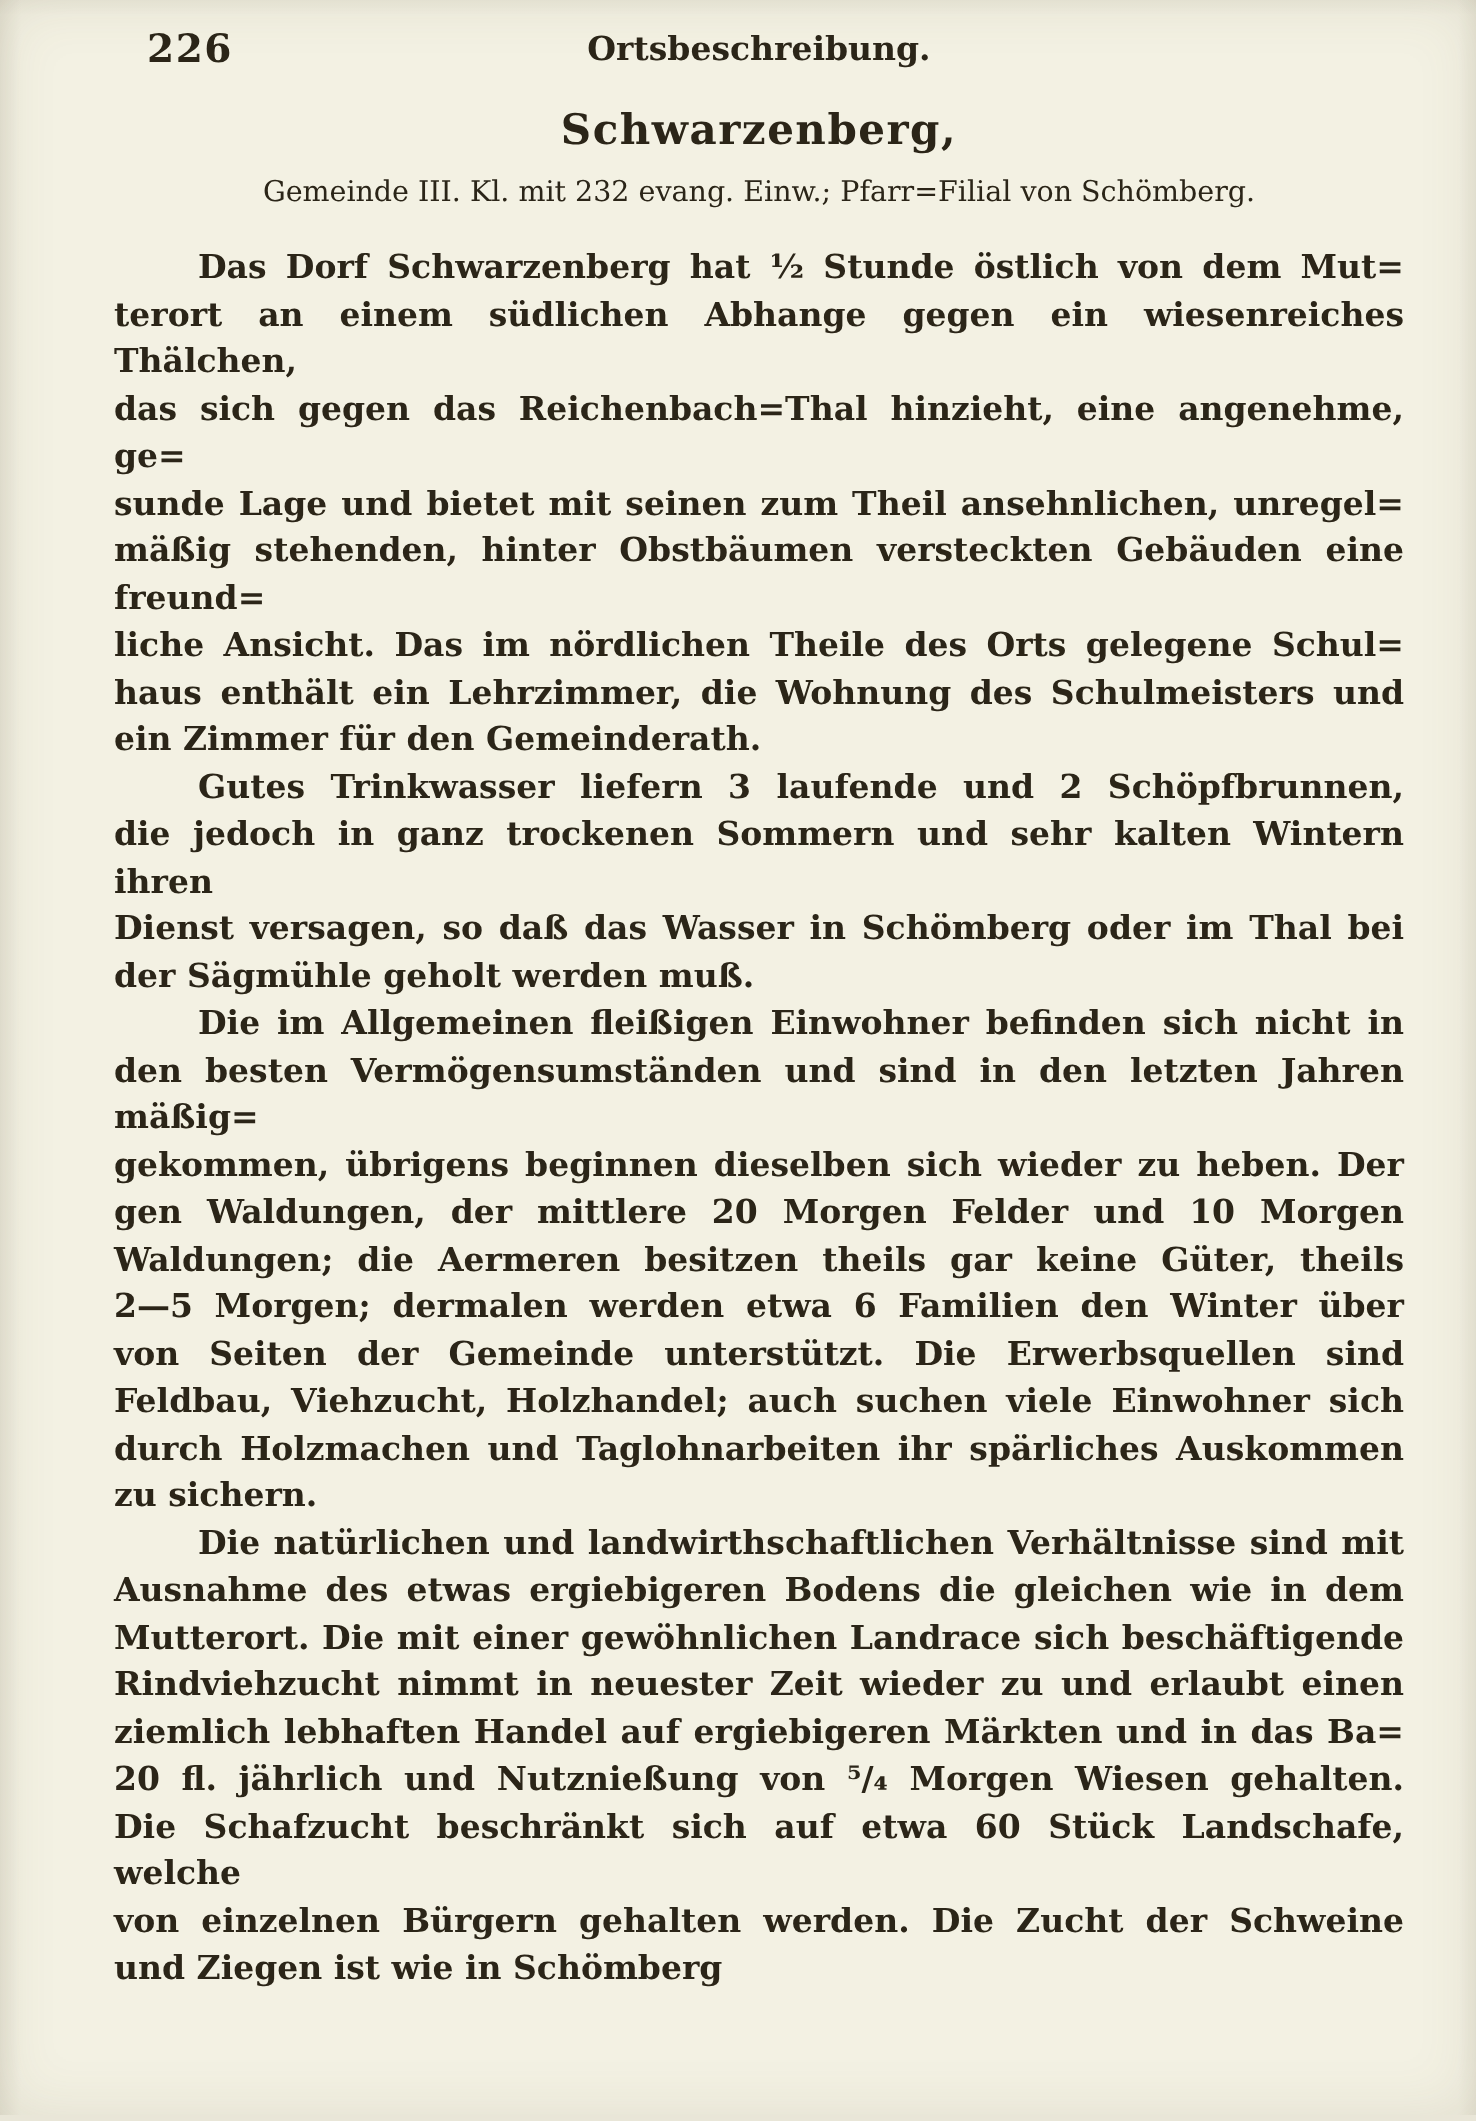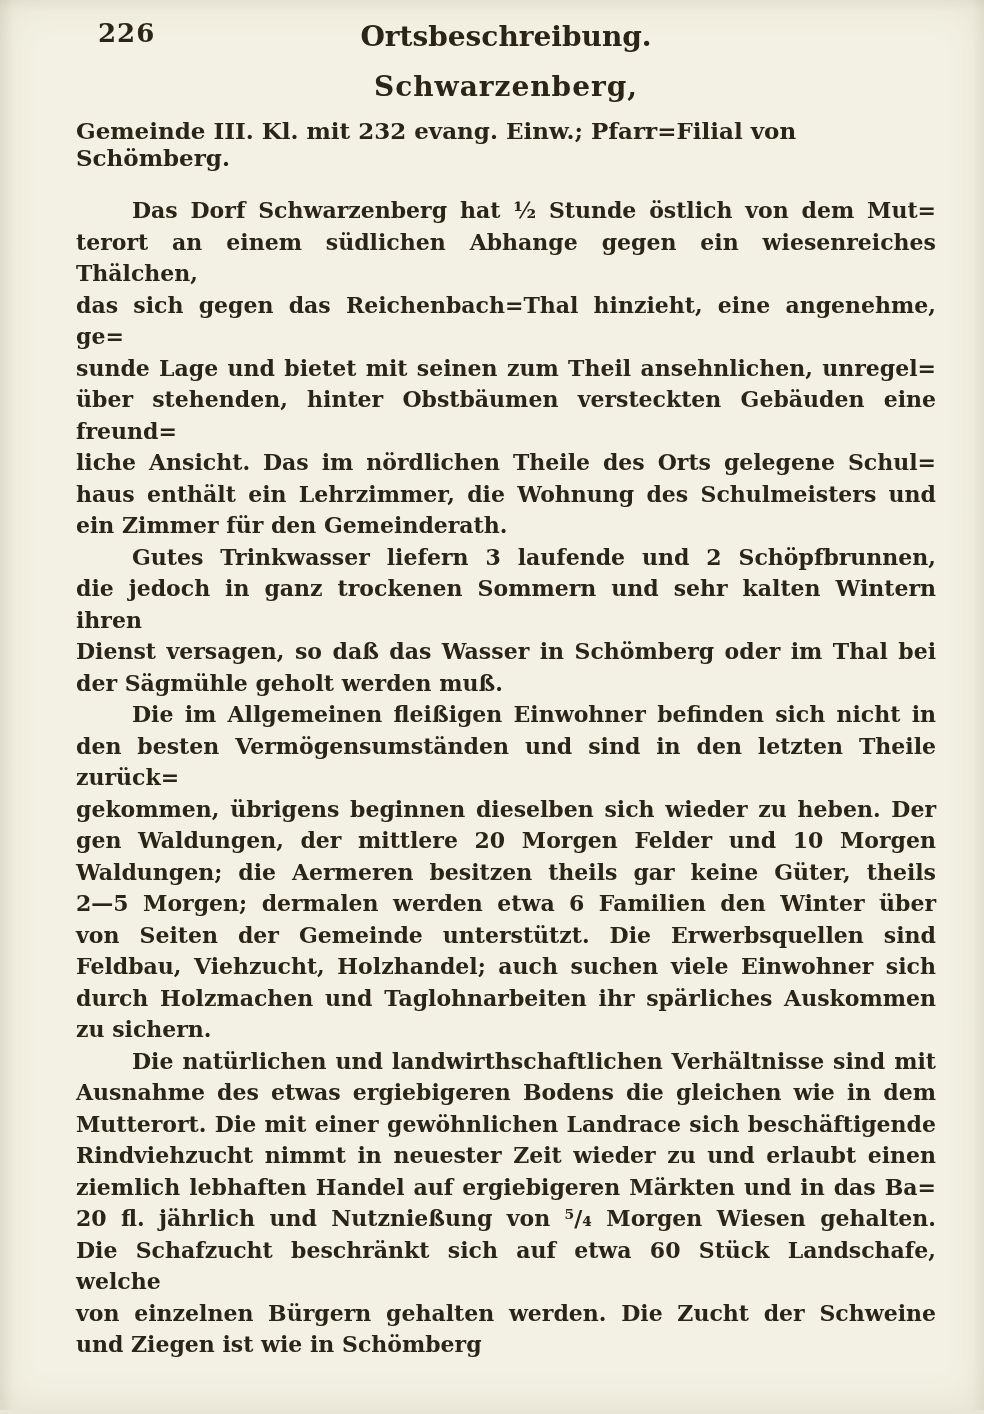--- a/index.html
+++ b/index.html
@@ -35,35 +35,36 @@
   .page-number {
     position: absolute;
     left: 22px;
     top: 0;
     font-size: 26px;
     font-weight: bold;
     letter-spacing: 1px;
   }
   .running-head {
     text-align: center;
-    font-size: 28px;
+    font-size: 22px;
     font-weight: bold;
     padding-top: 2px;
   }
   .article-title {
     margin-top: 18px;
     text-align: center;
     font-size: 28px;
     font-weight: bold;
     letter-spacing: 1px;
   }
   .article-subtitle {
     margin-top: 14px;
-    font-size: 23px;
-    font-weight: bold;
+    text-align: center;
+    font-size: 19px;
+    font-weight: normal;
   }
   .body-text {
     margin-top: 24px;
     font-size: 22px;
     font-weight: bold;
     line-height: 31.5px;
   }
   .paragraph { margin: 0; }
   .line {
     text-align: justify;
@@ -87,34 +88,34 @@
     <div class="article-title">Schwarzenberg,</div>
 
     <div class="article-subtitle">Gemeinde III. Kl. mit 232 evang. Einw.; Pfarr=Filial von Schömberg.</div>
 
     <div class="body-text">
         <div class="paragraph">
           <div class="line indent">Das Dorf Schwarzenberg hat ½ Stunde östlich von dem Mut=</div>
           <div class="line">terort an einem südlichen Abhange gegen ein wiesenreiches Thälchen,</div>
           <div class="line">das sich gegen das Reichenbach=Thal hinzieht, eine angenehme, ge=</div>
           <div class="line">sunde Lage und bietet mit seinen zum Theil ansehnlichen, unregel=</div>
-          <div class="line">über stehenden, hinter Obstbäumen versteckten Gebäuden eine freund=</div>
+          <div class="line">mäßig stehenden, hinter Obstbäumen versteckten Gebäuden eine freund=</div>
           <div class="line">liche Ansicht. Das im nördlichen Theile des Orts gelegene Schul=</div>
           <div class="line">haus enthält ein Lehrzimmer, die Wohnung des Schulmeisters und</div>
           <div class="line last">ein Zimmer für den Gemeinderath.</div>
         </div>
         <div class="paragraph">
           <div class="line indent">Gutes Trinkwasser liefern 3 laufende und 2 Schöpfbrunnen,</div>
           <div class="line">die jedoch in ganz trockenen Sommern und sehr kalten Wintern ihren</div>
           <div class="line">Dienst versagen, so daß das Wasser in Schömberg oder im Thal bei</div>
           <div class="line last">der Sägmühle geholt werden muß.</div>
         </div>
         <div class="paragraph">
           <div class="line indent">Die im Allgemeinen fleißigen Einwohner befinden sich nicht in</div>
-          <div class="line">den besten Vermögensumständen und sind in den letzten Theile zurück=</div>
+          <div class="line">den besten Vermögensumständen und sind in den letzten Jahren mäßig=</div>
           <div class="line">gekommen, übrigens beginnen dieselben sich wieder zu heben. Der</div>
           <div class="line">gen Waldungen, der mittlere 20 Morgen Felder und 10 Morgen</div>
           <div class="line">Waldungen; die Aermeren besitzen theils gar keine Güter, theils</div>
           <div class="line">2—5 Morgen; dermalen werden etwa 6 Familien den Winter über</div>
           <div class="line">von Seiten der Gemeinde unterstützt. Die Erwerbsquellen sind</div>
           <div class="line">Feldbau, Viehzucht, Holzhandel; auch suchen viele Einwohner sich</div>
           <div class="line">durch Holzmachen und Taglohnarbeiten ihr spärliches Auskommen</div>
           <div class="line last">zu sichern.</div>
         </div>
         <div class="paragraph">

